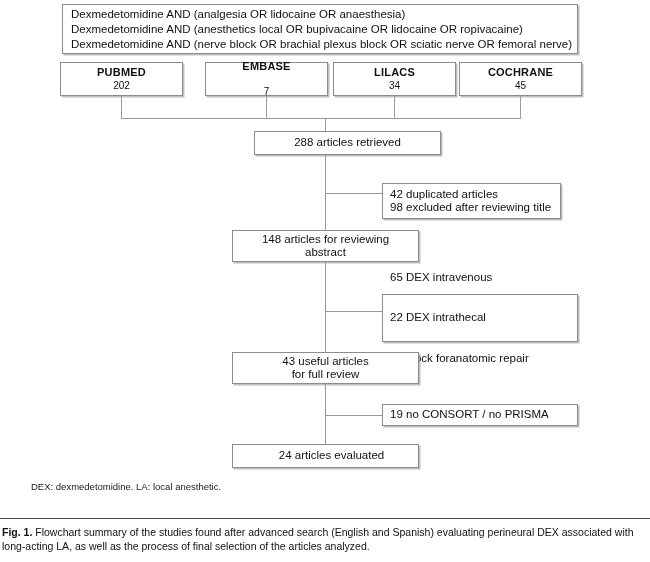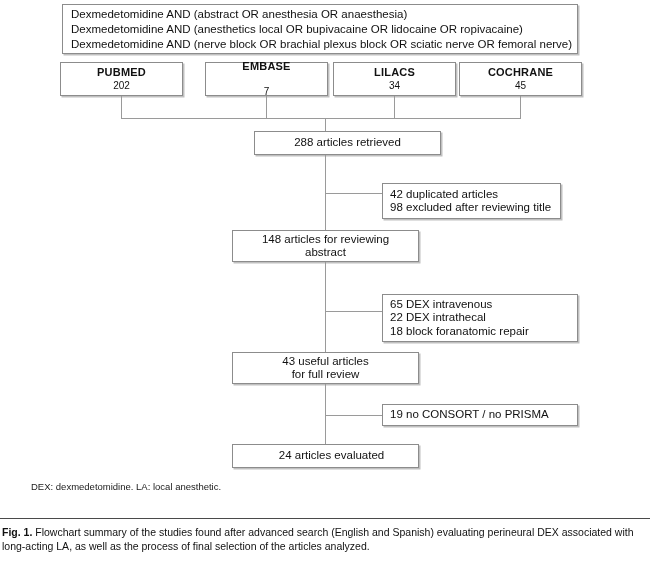--- a/index.html
+++ b/index.html
@@ -61,21 +61,21 @@
   #db-3 { left: 459px; width: 123px; }
 
   
   #main-0 { left: 232px; width: 187px; top: 131px; height: 24px; margin-left: 22px; }
   #main-1 { left: 232px; width: 187px; top: 230px; height: 32px; }
   #main-2 { left: 232px; width: 187px; top: 352px; height: 32px; }
   #main-3 { left: 232px; width: 187px; top: 444px; height: 24px; padding-left: 12px; }
 
   
   #side-0 { left: 382px; width: 179px; top: 183px; height: 36px; }
-  #side-1 { left: 382px; width: 196px; top: 294px; height: 48px; }
+  #side-1 { left: 382px; width: 196px; top: 294px; height: 48px; gap: 27px; }
   #side-2 { left: 382px; width: 196px; top: 404px; height: 22px; }
 
   
   .conn {
     position: absolute;
     background: #9a9a9a;
   }
   .v { width: 1px; }
   .h { height: 1px; }
 
@@ -104,21 +104,21 @@
     color: #111111;
   }
   #caption .cap-label { font-weight: bold; }
 </style>
 </head>
 <body>
 
 <div id="figure">
 
   <div class="box left" id="search-box">
-    <span class="line">Dexmedetomidine AND (abstract OR anesthesia OR anaesthesia)</span>
+    <span class="line">Dexmedetomidine AND (analgesia OR lidocaine OR anaesthesia)</span>
     <span class="line">Dexmedetomidine AND (anesthetics local OR bupivacaine OR lidocaine OR ropivacaine)</span>
     <span class="line">Dexmedetomidine AND (nerve block OR brachial plexus block OR sciatic nerve OR femoral nerve)</span>
   </div>
 
   <div class="box db-box" id="db-0">
     <span class="name">PUBMED</span>
     <span class="count">202</span>
   </div>
   <div class="box db-box" id="db-1">
     <span class="name">EMBASE</span>

